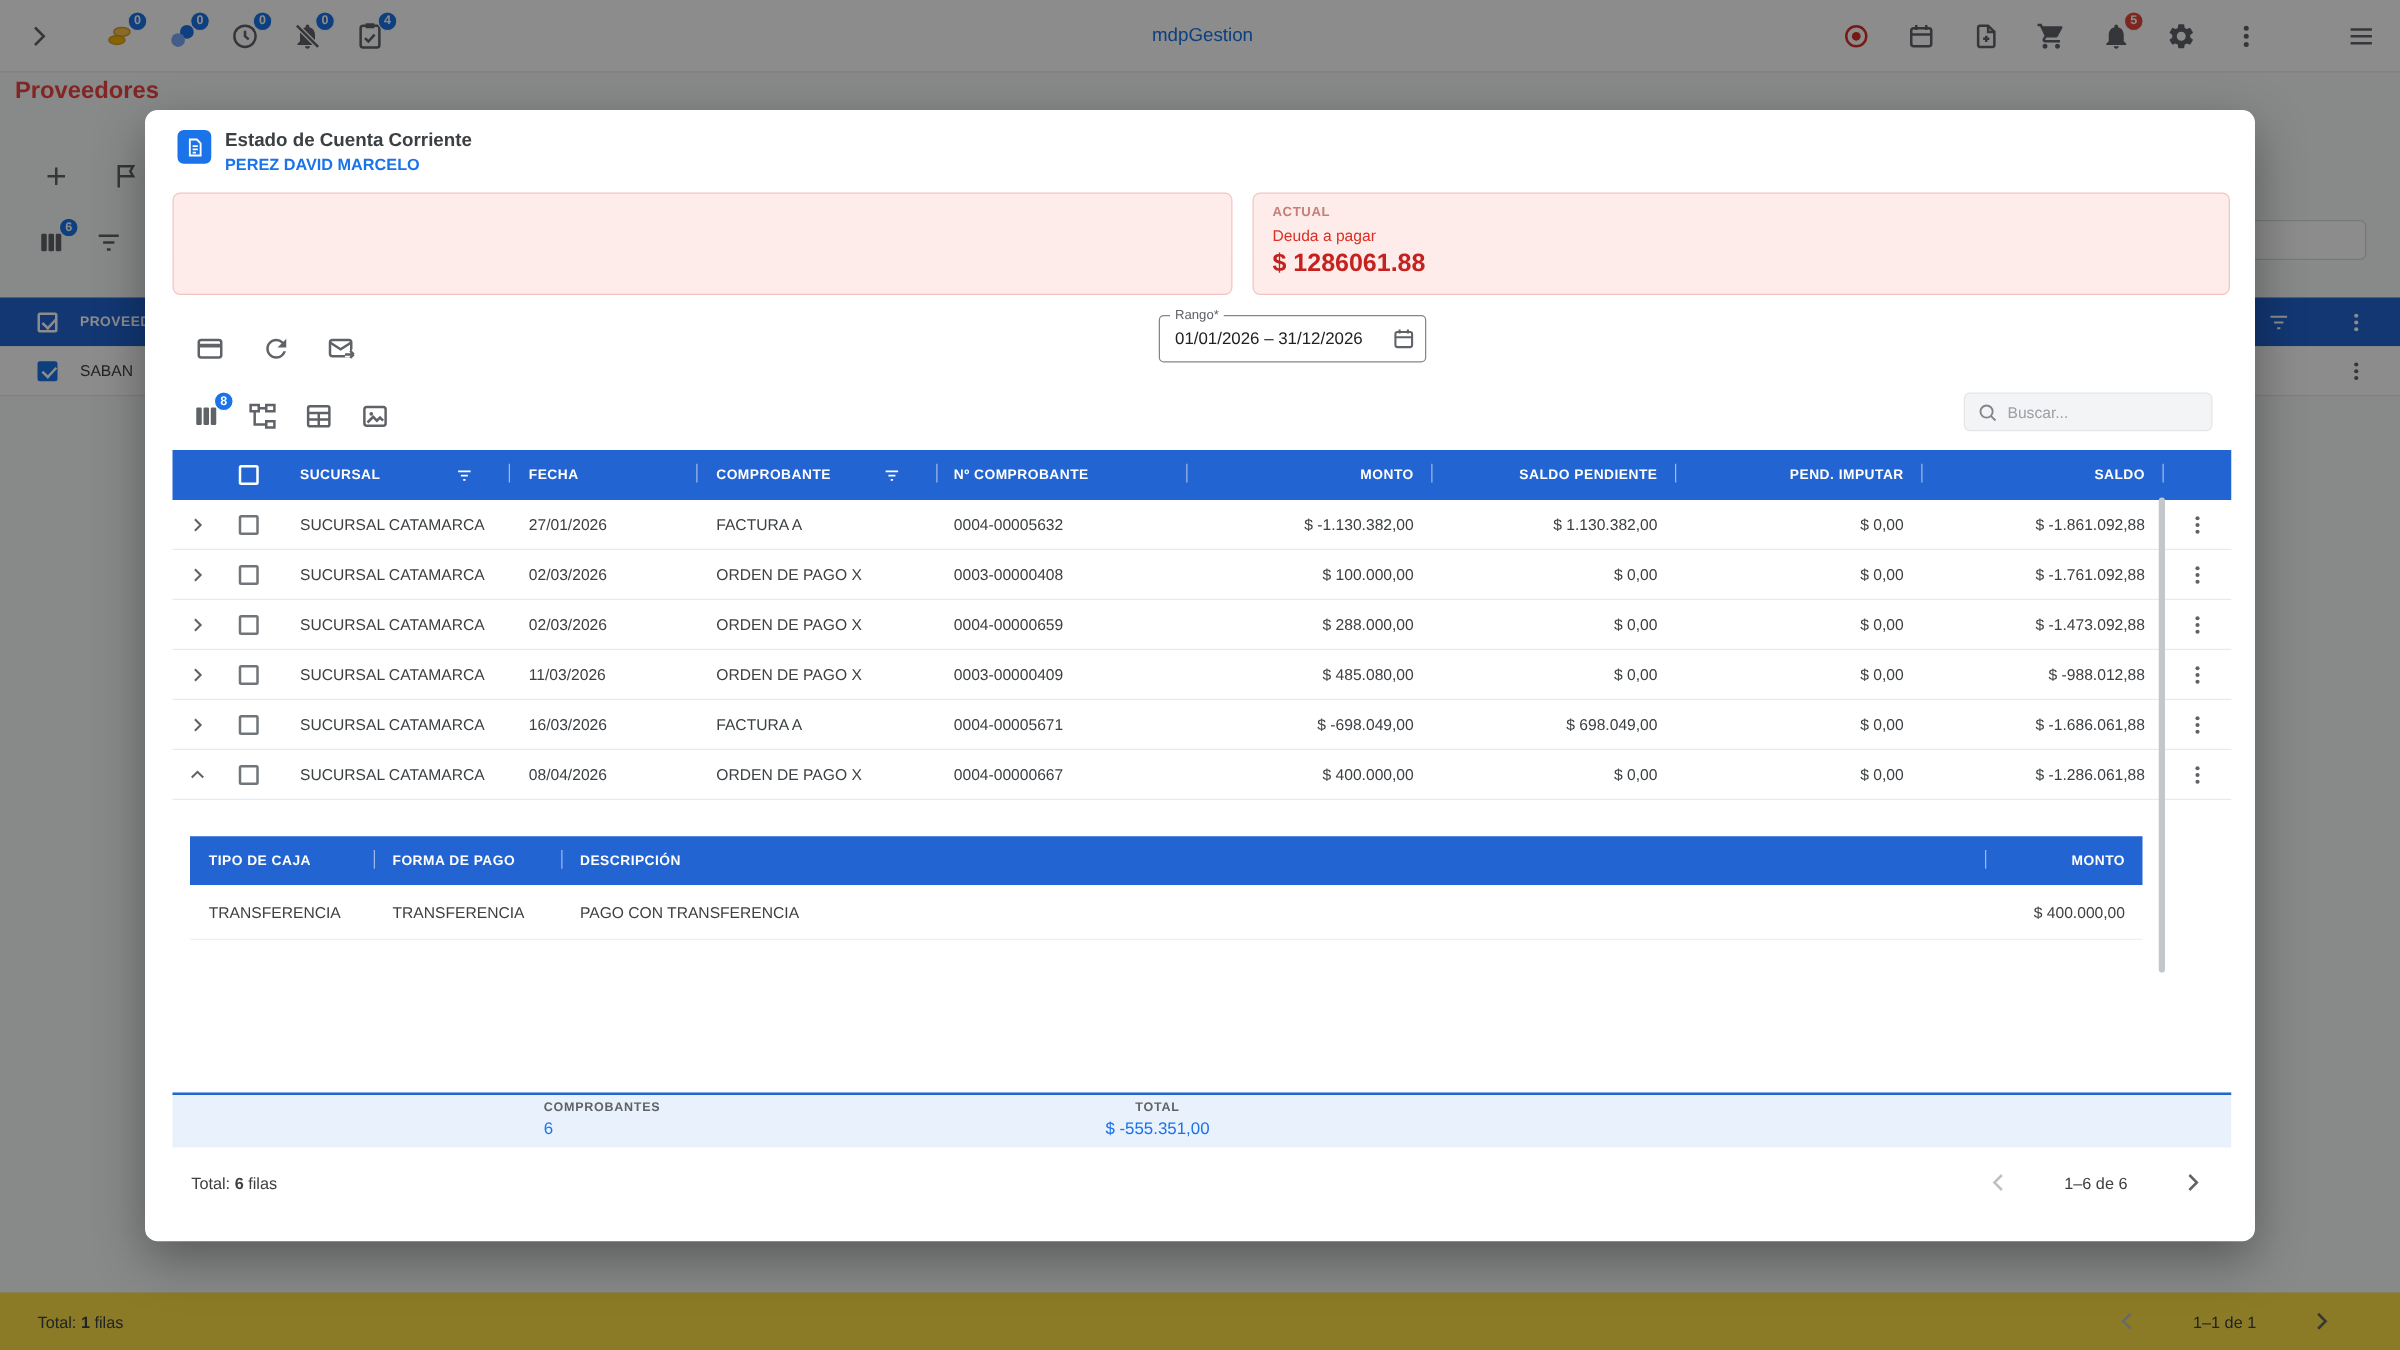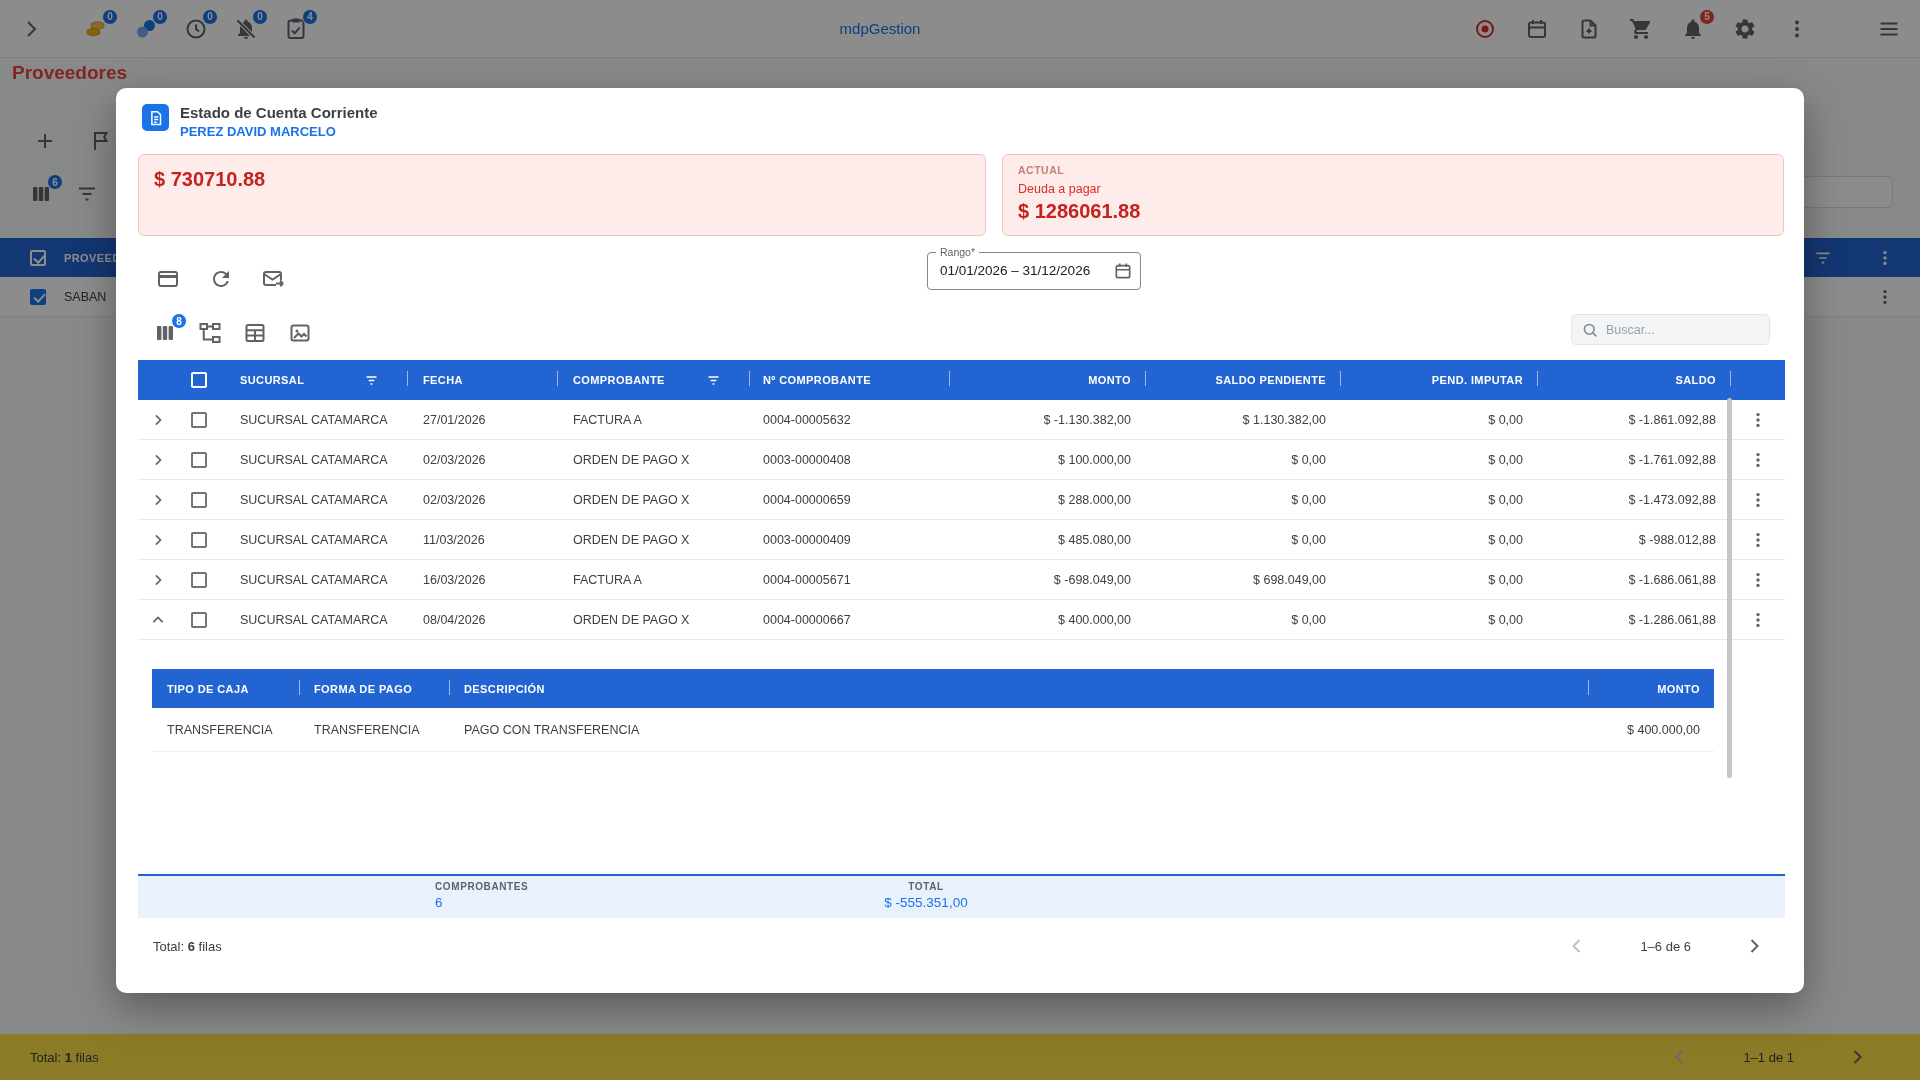--- a/index.html
+++ b/index.html
@@ -10,33 +10,33 @@
   .ic20{width:20px;height:20px;}
   .ic18{width:18px;height:18px;}
   .ic16{width:15px;height:15px;}
 
   
   .topbar{position:absolute;top:0;left:0;right:0;height:58px;background:#fff;border-bottom:1px solid #E3E5E8;display:flex;align-items:center;padding:0 18px;z-index:1;}
   .ibtn{position:relative;color:#5F6368;cursor:pointer;display:flex;align-items:center;justify-content:center;width:26px;height:26px;}
   .badge{position:absolute;top:-7px;right:-9px;min-width:16px;height:16px;border-radius:8px;background:#1A73E8;color:#fff;font-size:10px;font-weight:700;display:flex;align-items:center;justify-content:center;padding:0 4px;border:1.5px solid #fff;}
   .badge.red{background:#E4483B;}
   .tb-badges{display:flex;gap:24px;margin-left:39px;}
-  .tb-title{position:absolute;left:880px;transform:translateX(-50%);color:#1A73E8;font-size:15px;font-weight:500;}
+  .tb-title{position:absolute;left:962px;transform:translateX(-50%);color:#1A73E8;font-size:15px;font-weight:500;}
   .tb-right{margin-left:auto;display:flex;align-items:center;gap:26px;color:#3C4043;}
   .tb-right .gap-big{margin-left:40px;}
 
   
   .page-title{position:absolute;top:62px;left:12px;font-size:19px;font-weight:700;color:#ef4444;z-index:1;}
   .bg-tools1{position:absolute;top:128px;left:32px;display:flex;gap:30px;color:#3C4043;z-index:1;}
   .bg-tools2{position:absolute;top:181px;left:28px;display:flex;gap:20px;color:#3C4043;z-index:1;}
   .bg-search{position:absolute;top:176px;left:1580px;width:313px;height:32px;border:1px solid #DADCE0;border-radius:5px;background:#fff;z-index:1;}
   .bg-thead{position:absolute;top:238px;left:0;width:1920px;height:39px;background:#2264D1;display:flex;align-items:center;color:#fff;font-size:11px;font-weight:700;letter-spacing:.4px;z-index:1;}
   .bg-row{position:absolute;top:277px;left:0;width:1920px;height:40px;background:#fff;border-bottom:1px solid #E8EAED;display:flex;align-items:center;font-size:12.5px;color:#3C4043;z-index:1;}
   .bg-footer{position:absolute;bottom:0;left:0;right:0;height:46px;display:flex;align-items:center;padding:0 50px 0 30px;font-size:13px;color:#3C4043;background:#fde047;z-index:1;}
-  .pag{margin-left:auto;display:flex;align-items:center;gap:50px;}
+  .pag{margin-left:auto;display:flex;align-items:center;gap:39px;}
   .pag .dis{color:#BDC1C6;}
   .pag .en{color:#5F6368;}
 
   
   .cb{width:16px;height:16px;border:2px solid #70757A;border-radius:2px;background:#fff;position:relative;flex:0 0 auto;cursor:pointer;}
   .cb.checked{background:#1A73E8;border-color:#1A73E8;}
   .cb.checked::after{content:"";position:absolute;left:3.5px;top:0px;width:5px;height:9px;border:solid #fff;border-width:0 2px 2px 0;transform:rotate(43deg);}
   .cb.cb-white{border-color:#fff;background:transparent;}
   .cb.cb-white.checked{background:transparent;}
   .cb.cb-white.checked::after{border-color:#fff;}
@@ -307,21 +307,20 @@
         </svg>
       </span>
     <div>
       <div class="dlg-title">Estado de Cuenta Corriente</div>
       <div class="dlg-subtitle">PEREZ DAVID MARCELO</div>
     </div>
   </div>
 
   <div class="dlg-cards">
     <div class="acard prev">
-      <div class="amt">$ 730710.88</div>
     </div>
     <div class="acard cur">
       <div class="lab">ACTUAL</div>
       <div class="cap">Deuda a pagar</div>
       <div class="amt">$ 1286061.88</div>
     </div>
   </div>
 
   <div class="tools1">
     <span class="ibtn">

